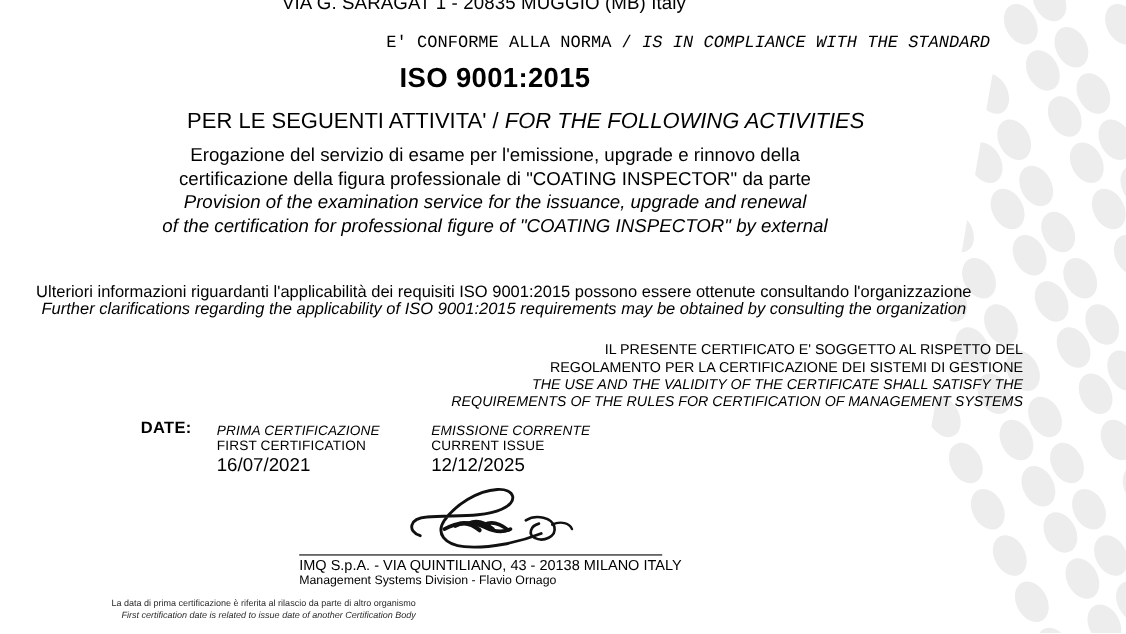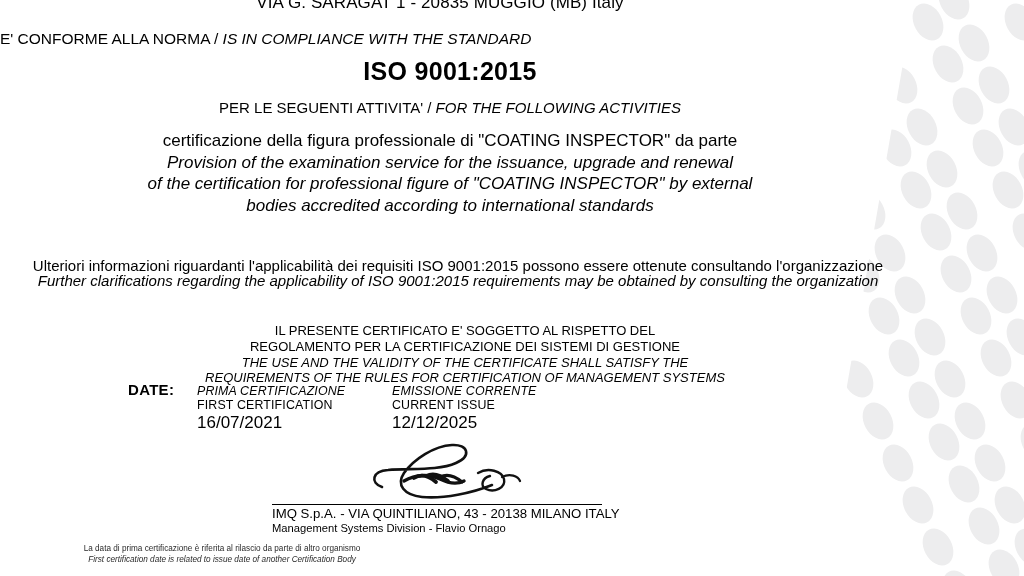--- a/index.html
+++ b/index.html
@@ -47,22 +47,23 @@
     font-size: 17px;
     letter-spacing: .1px;
     white-space: nowrap;
   }
 
   .compliance {
     position: absolute;
     top: 30px;
     left: 0;
     width: 900px;
-    text-align: left;
+    text-align: right;
     font-size: 15.5px;
+    font-family: Liberation Mono, monospace;
   }
   .compliance .ita { font-style: normal; }
   .compliance .eng { font-style: italic; }
 
   .standard {
     position: absolute;
     top: 57px;
     left: 0;
     width: 900px;
     text-align: center;
@@ -70,21 +71,22 @@
     font-weight: bold;
     letter-spacing: .3px;
   }
 
   .activities-hd {
     position: absolute;
     top: 99px;
     left: 0;
     width: 900px;
     text-align: center;
-    font-size: 15px;
+    font-size: 20px;
+    padding-left: 28px;
   }
   .activities-hd .eng { font-style: italic; }
 
   .scope {
     position: absolute;
     top: 130px;
     left: 0;
     width: 900px;
     text-align: center;
     font-size: 17px;
@@ -98,24 +100,24 @@
     left: 0;
     width: 916px;
     text-align: center;
     font-size: 15px;
     line-height: 15px;
   }
   .clarify .eng { font-style: italic; }
 
   .rules {
     position: absolute;
-    top: 323px;
+    top: 310px;
     left: 0;
     width: 930px;
-    text-align: center;
+    text-align: right;
     font-size: 13px;
     line-height: 15.8px;
   }
   .rules .eng { font-style: italic; }
 
   
   .dates-label {
     position: absolute;
     top: 381px;
     left: 128px;
@@ -181,21 +183,21 @@
     font-size: 11.2px;
     white-space: nowrap;
   }
 
   
   .footnote {
     position: absolute;
     top: 543px;
     left: 66px;
     width: 312px;
-    text-align: center;
+    text-align: right;
     font-size: 8.2px;
     line-height: 11px;
     color: #2a2a2a;
   }
   .footnote .eng { font-style: italic; }
 </style>
 </head>
 <body>
 
 <div id="certificate">
@@ -326,24 +328,24 @@
     </div>
 
     <div class="standard">ISO 9001:2015</div>
 
     <div class="activities-hd">
       <span class="ita">PER LE SEGUENTI ATTIVITA' /</span>
       <span class="eng">FOR THE FOLLOWING ACTIVITIES</span>
     </div>
 
     <div class="scope">
+      <div class="ita">Erogazione del servizio di esame per l'emissione, upgrade e rinnovo della</div>
       <div class="ita">certificazione della figura professionale di "COATING INSPECTOR" da parte</div>
       <div class="eng">Provision of the examination service for the issuance, upgrade and renewal</div>
       <div class="eng">of the certification for professional figure of "COATING INSPECTOR" by external</div>
-      <div class="eng">bodies accredited according to international standards</div>
     </div>
 
     <div class="clarify">
       <div class="ita">Ulteriori informazioni riguardanti l'applicabilità dei requisiti ISO 9001:2015 possono essere ottenute consultando l'organizzazione</div>
       <div class="eng">Further clarifications regarding the applicability of ISO 9001:2015 requirements may be obtained by consulting the organization</div>
     </div>
 
     <div class="rules">
       <div class="ita">IL PRESENTE CERTIFICATO E' SOGGETTO AL RISPETTO DEL</div>
       <div class="ita">REGOLAMENTO PER LA CERTIFICAZIONE DEI SISTEMI DI GESTIONE</div>

